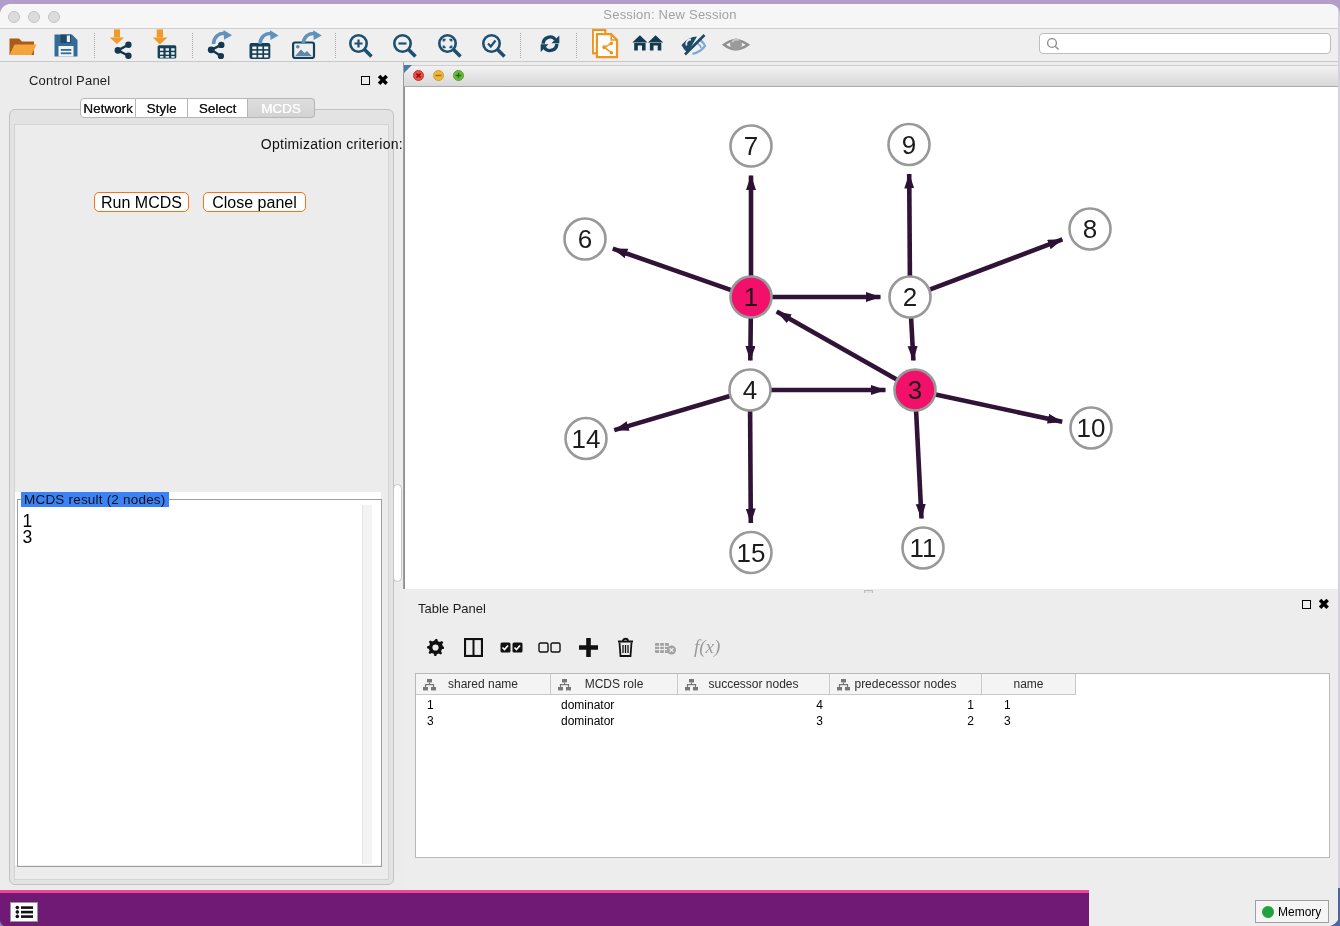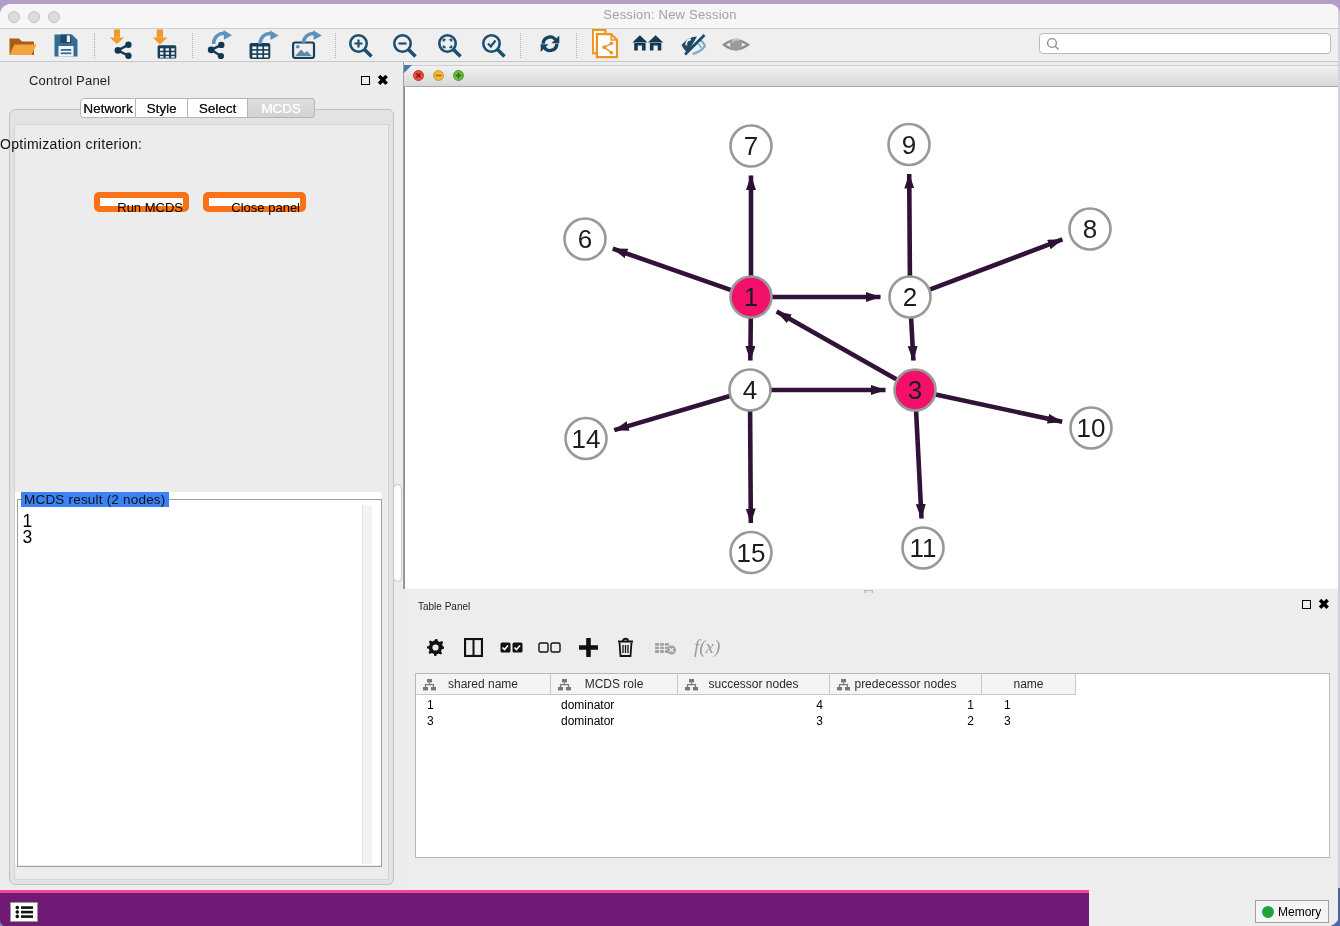--- a/index.html
+++ b/index.html
@@ -20,39 +20,39 @@
 #cpanel{left:0;top:62px;width:403px;height:828px;background:#ececec}
 #cptitle{left:29px;top:11px;font-size:13px;letter-spacing:.2px;color:#1d1d1d}
 .hbtn{position:absolute;font-size:13px;color:#000;font-weight:400}
 #cpbox{left:9px;top:47px;width:385px;height:776px;background:#e3e3e3;border:1px solid #c2c2c2;border-radius:6px}
 #cpinner{left:14px;top:62px;width:375px;height:756px;background:#ececec;border:1px solid #d4d4d4}
 .tabs{position:absolute;display:flex;font-size:13.5px;text-shadow:0.25px 0 0 currentColor}
 .tab{background:#fff;border:1px solid #b6b6b6;border-left:none;color:#1a1a1a;display:flex;align-items:center;justify-content:center}
 .tab.first{border-left:1px solid #b6b6b6;border-radius:4px 0 0 4px}
 .tab.last{border-radius:0 4px 4px 0}
 .tab.sel{background:linear-gradient(#dedede,#d2d2d2);color:#fdfdfd}
-#optlabel{left:0;top:74px;width:403px;text-align:left;font-size:14px;letter-spacing:.3px;color:#111}
+#optlabel{left:0;top:74px;width:403px;text-align:right;font-size:14px;letter-spacing:.3px;color:#111}
 #combo{left:44px;top:96px;width:309px;height:21px;background:#fff;border:1px solid #ababab;border-radius:5px;font-size:13.5px;letter-spacing:.1px;color:#000;line-height:20px;padding-left:24px}
-.btn{position:absolute;height:20px;background:#fff;border:6px solid #f97316;border-radius:5px;font-size:13px;color:#000;text-align:right;line-height:19px}
+.btn{position:absolute;height:20px;background:#fff;border:1px solid #f97316;border-radius:5px;font-size:16px;color:#000;text-align:center;line-height:19px}
 #fieldset{left:17px;top:437px;width:365px;height:368px;border:1px solid #9e9e9e}
 #fslegend{left:21px;top:429.5px;background:#3b82f6;padding:0 3px;font-size:13.5px;letter-spacing:.2px;color:#111}
 #fswhite{left:15px;top:430px;width:366px;height:373px;background:#fff}
 #fsscroll{left:362px;top:443px;width:10px;height:359px;background:#f3f3f3;border-left:1px solid #e4e4e4}
 .fsitem{position:absolute;left:22.5px;font-size:17.5px;color:#000}
 #cpthumb{left:393px;top:422px;width:9px;height:98px;background:#fff;border:1px solid #c5c5c5;border-radius:5px}
 #vsplit{left:403px;top:62px;width:1px;height:527px;background:#9d9d9d}
 
 #frame{left:404px;top:65px;width:934px;height:524px}
 #ftitle{left:0;top:0;width:934px;height:22px;background:linear-gradient(#f1f1f1,#d8d8d8);border-bottom:1px solid #ababab;border-top:1px solid #cfcfcf}
 #ftext{left:0;top:4px;width:934px;text-align:center;font-size:12.5px;letter-spacing:.45px;font-weight:bold;color:#111}
 #canvas{left:0;top:22px;width:934px;height:502px;background:#fff;border-left:1px solid #8f8f8f}
 #grip1{left:864px;top:590px;width:9px;height:6px;background:#e2e2e2;border:1px solid #bdbdbd}
 
 #tpanel{left:404px;top:593px;width:936px;height:297px;background:#ededed}
-#tptitle{left:14px;top:8px;font-size:10px;color:#1d1d1d}
+#tptitle{left:14px;top:8px;font-size:13px;color:#1d1d1d}
 #tptools{left:0px;top:36px;width:936px;height:42px}
 #ttable{left:11px;top:80px;width:915px;height:185px;background:#fff;border:1px solid #b9b9b9}
 .th{position:absolute;top:0;height:21px;background:#f4f4f4;border-right:1px solid #c9c9c9;border-bottom:1px solid #c9c9c9;font-size:12px;color:#2b2b2b;text-align:center;line-height:21px}
 .td{position:absolute;font-size:12px;color:#000;height:16px;line-height:16px}
 .hico{position:absolute;top:5px}
 .btabs{left:289px;top:274px}
 .btab{height:19px;font-weight:bold;font-size:13px;padding:0;text-shadow:none}
 
 #status{left:0;top:890px;width:1089px;height:36px;background:#701a75;border-top:3px solid #ec4899}
 #listbtn{left:10px;top:9px;width:28px;height:20px;background:#fdfdfd;border:1px solid #989898}

